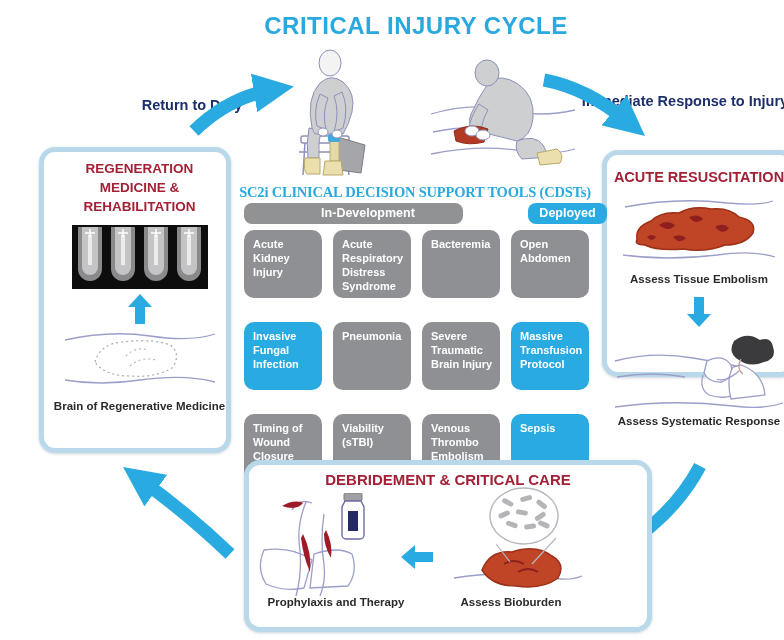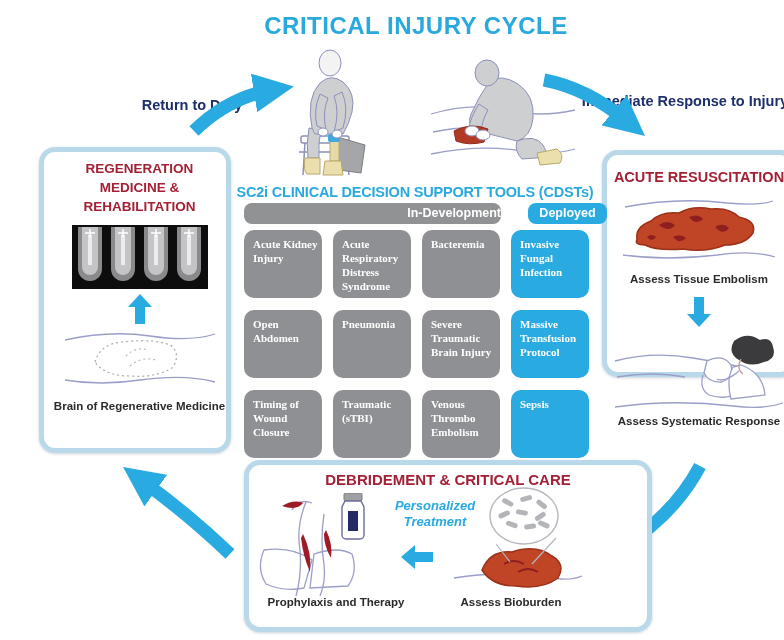--- a/index.html
+++ b/index.html
@@ -31,31 +31,31 @@
   #panel-regeneration .panel-title{margin-top:8px;font-size:13.5px;line-height:1.4;}
   #panel-acute .panel-title{margin-top:14px;font-size:14.5px;}
   #panel-debridement .panel-title{margin-top:6px;font-size:15px;}
   .caption{
     font-size:11.5px;font-weight:bold;color:#2a2a2a;white-space:nowrap;text-align:center;
   }
   .ill{display:block;margin:0 auto;}
   
   #cdst-title{
     left:210px;top:184px;width:362px;text-align:center;
-    font-size:14.5px;font-weight:bold;color:#2aa9de;letter-spacing:-.2px;
+    font-size:14.5px;font-weight:bold;color:#2aa9de;letter-spacing:-.2px;font-family:Liberation Serif, serif;
   }
   .legend-bar{
     position:absolute;top:203px;height:21px;border-radius:8px;color:#fff;
     font-size:12.5px;font-weight:bold;line-height:21px;z-index:2;
   }
-  #legend-indev{left:220px;width:257px;background:#909294;padding-left:29px;box-sizing:border-box;text-align:right;}
+  #legend-indev{left:220px;width:219px;background:#909294;padding-left:29px;box-sizing:border-box;text-align:center;}
   #legend-deployed{left:504px;width:79px;background:#29abe2;text-align:center;}
   #cdst-grid{
     left:220px;top:230px;display:grid;z-index:2;
-    grid-template-columns:repeat(4,78px);grid-auto-rows:68px;gap:12px 11px;font-family:Liberation Serif, serif;
+    grid-template-columns:repeat(4,78px);grid-auto-rows:68px;gap:24px 11px;
   }
   .cell{
     background:#8e9093;border-radius:10px;color:#fff;
     font-size:11px;font-weight:bold;line-height:1.28;
     padding:7px 3px 5px 9px;box-sizing:border-box;text-align:left;
   }
   .cell.deployed{background:#29abe2;}
   
   #panel-debridement .inner{position:absolute;}
   #pt-note{
@@ -187,27 +187,27 @@
   </div>
 
   <div id="cdst-title" class="abs">SC2i CLINICAL DECISION SUPPORT TOOLS (CDSTs)</div>
   <div id="legend-indev" class="legend-bar">In-Development</div>
   <div id="legend-deployed" class="legend-bar">Deployed</div>
 
   <div id="cdst-grid" class="abs">
     <div class="cell">Acute Kidney Injury</div>
     <div class="cell">Acute Respiratory Distress Syndrome</div>
     <div class="cell">Bacteremia</div>
+    <div class="cell">Open Abdomen</div>
     <div class="cell deployed">Invasive Fungal Infection</div>
-    <div class="cell">Open Abdomen</div>
     <div class="cell">Pneumonia</div>
     <div class="cell">Severe Traumatic Brain Injury</div>
     <div class="cell deployed">Massive Transfusion Protocol</div>
     <div class="cell">Timing of Wound Closure</div>
-    <div class="cell">Traumatic (sTBI)</div>
+    <div class="cell">Viability (sTBI)</div>
     <div class="cell">Venous Thrombo Embolism</div>
     <div class="cell deployed">Sepsis</div>
   </div>
 
   <div id="panel-debridement" class="panel">
     <div class="panel-title">DEBRIDEMENT &amp; CRITICAL CARE</div>
 
     <svg class="inner" style="left:5px;top:33px" width="125" height="100" viewBox="0 0 125 100">
       <path d="M10 52 Q2 70 12 86 Q30 94 50 90 L58 62 Q38 48 10 52 Z" fill="#ffffff" stroke="#9b9ec9" stroke-width="1.3"></path>
       <path d="M60 56 Q84 48 98 56 Q104 74 94 88 L56 90 Z" fill="#ffffff" stroke="#9b9ec9" stroke-width="1.3"></path>
@@ -218,21 +218,20 @@
       <path d="M49 36 Q58 54 56 74 Q49 58 47 40 Z" fill="#9e1c27"></path>
       <path d="M72 32 Q79 46 77 60 Q70 48 70 36 Z" fill="#9e1c27"></path>
     </svg>
 
     <svg class="inner" style="left:88px;top:28px" width="32" height="48" viewBox="0 0 32 48">
       <rect x="7" y="0" width="18" height="8" rx="1.5" fill="#9fa1a4" stroke="#7b7d80"></rect>
       <path d="M8 8 h16 l3 6 v28 a4 4 0 0 1 -4 4 h-14 a4 4 0 0 1 -4 -4 v-28 Z" fill="#ffffff" stroke="#6b6e9e" stroke-width="1.4"></path>
       <rect x="11" y="18" width="10" height="20" fill="#232a63"></rect>
     </svg>
 
-    <div id="pt-note" class="inner">Personalized Treatment</div>
 
     <svg class="inner" style="left:152px;top:80px" width="32" height="24" viewBox="0 0 32 24">
       <polygon points="0,12 14,0 14,7 32,7 32,17 14,17 14,24" fill="#29abe2"></polygon>
     </svg>
 
     <svg class="inner" style="left:203px;top:21px" width="132" height="112" viewBox="0 0 132 112">
       <path d="M2 92 Q50 84 100 92 Q118 95 130 90" class="lav"></path>
       <path d="M30 84 Q38 64 60 66 Q84 58 100 70 Q114 78 106 92 Q90 104 64 100 Q40 100 30 84 Z" fill="#bf4526" stroke="#9c3018" stroke-width="1.5"></path>
       <path d="M52 78 Q62 72 72 78 M66 86 Q76 80 86 86" stroke="#8f1f1f" stroke-width="2" fill="none"></path>
       <path d="M44 58 L58 76 M104 52 L80 78" stroke="#b4b7bd" stroke-width="1.2"></path>

